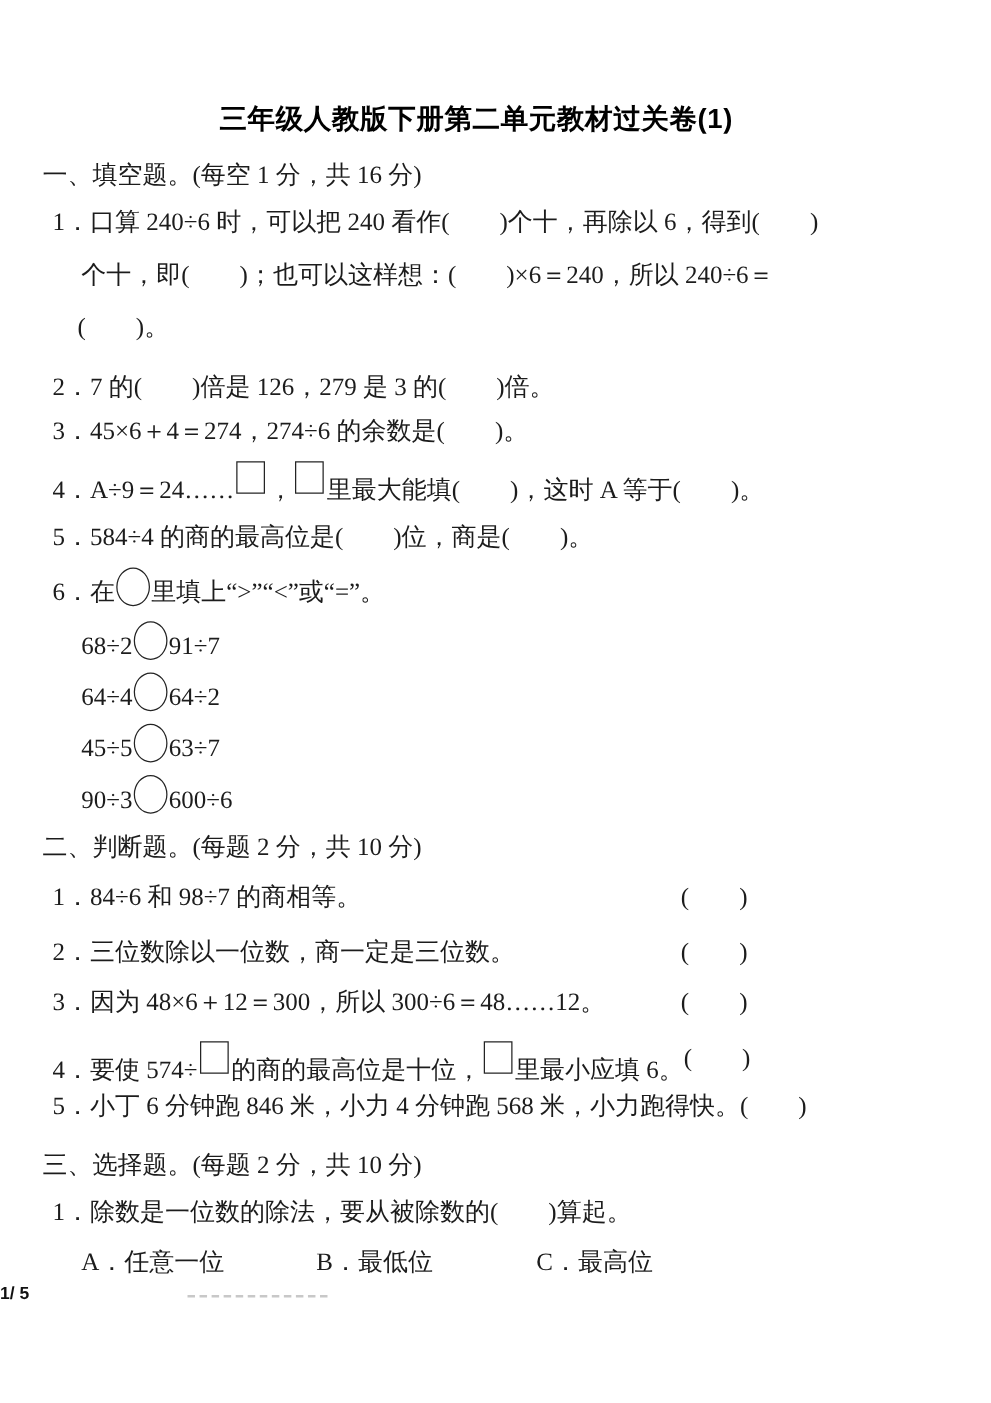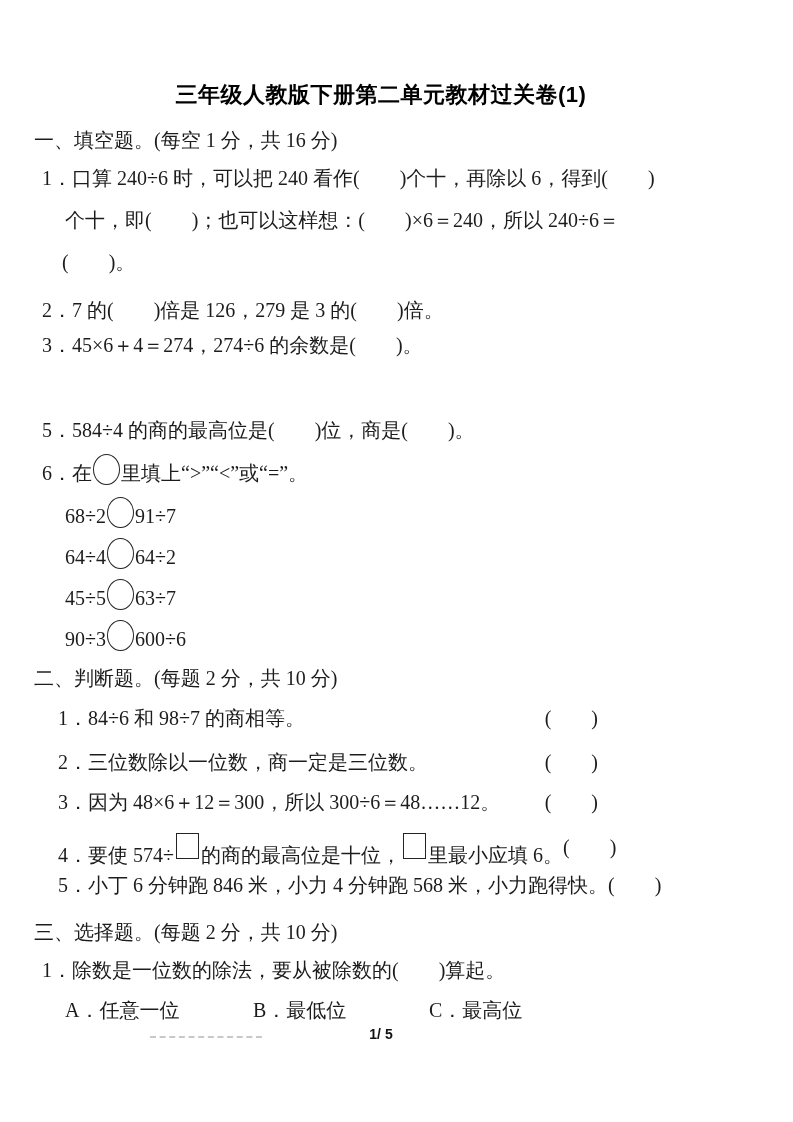--- a/index.html
+++ b/index.html
@@ -28,28 +28,27 @@
     display:inline-block;width:21px;height:24px;
     border:1.5px solid #242424;background:#fff;
     vertical-align:3px;margin:0 2px;
   }
   .circle{
     display:inline-block;width:25px;height:29px;
     border:1.5px solid #242424;border-radius:50%;background:#fff;
     vertical-align:-5px;margin:0 1px;
   }
   .trow{display:flex;justify-content:space-between;width:556px;}
-  .trow .ttext{white-space:nowrap;margin-left:16px;}
+  .trow .ttext{white-space:nowrap;}
   .trow .tans{white-space:nowrap;}
   .optrow{left:0;width:793px;}
   .opt{position:absolute;top:0;white-space:nowrap;}
   .opt-a{left:65px;} .opt-b{left:253px;} .opt-c{left:418px;margin-left:11px;}
   .footer{
     position:absolute;top:1026px;left:0;width:100%;
-    text-align:center;
     font-family:"Liberation Sans","DejaVu Sans",sans-serif;
     font-weight:700;font-size:14px;color:#111;
   }
   .dashes{
     position:absolute;top:1036px;left:150px;width:112px;height:0;
     border-top:2px dashed #c8c8c8;
   }
 </style>
 </head>
 <body>
@@ -61,20 +60,23 @@
   <div class="line heading" style="top:126px">一、填空题。(每空 1 分，共 16 分)</div>
 
   <div class="line" style="top:164px">1．口算 240÷6 时，可以把 240 看作(　　)个十，再除以 6，得到(　　)</div>
   <div class="line" style="top:206px;left:65px">个十，即(　　)；也可以这样想：(　　)×6＝240，所以 240÷6＝</div>
   <div class="line" style="top:248px;left:62px">(　　)。</div>
 
   <div class="line" style="top:296px">2．7 的(　　)倍是 126，279 是 3 的(　　)倍。</div>
 
   <div class="line" style="top:331px">3．45×6＋4＝274，274÷6 的余数是(　　)。</div>
 
+  <div class="line" style="top:369px">
+    <span>4．A÷9＝24……</span><span class="box"></span><span>，</span><span class="box"></span><span>里最大能填(　　)，这时 A 等于(　　)。</span>
+  </div>
 
   <div class="line" style="top:416px">5．584÷4 的商的最高位是(　　)位，商是(　　)。</div>
 
   <div class="line" style="top:454px">
     <span>6．在</span><span class="circle"></span><span>里填上“&gt;”“&lt;”或“=”。</span>
   </div>
 
   <div class="line" style="top:497px;left:65px;line-height:32px;height:32px">
     <span>68÷2</span><span class="circle"></span><span>91÷7</span>
   </div>

